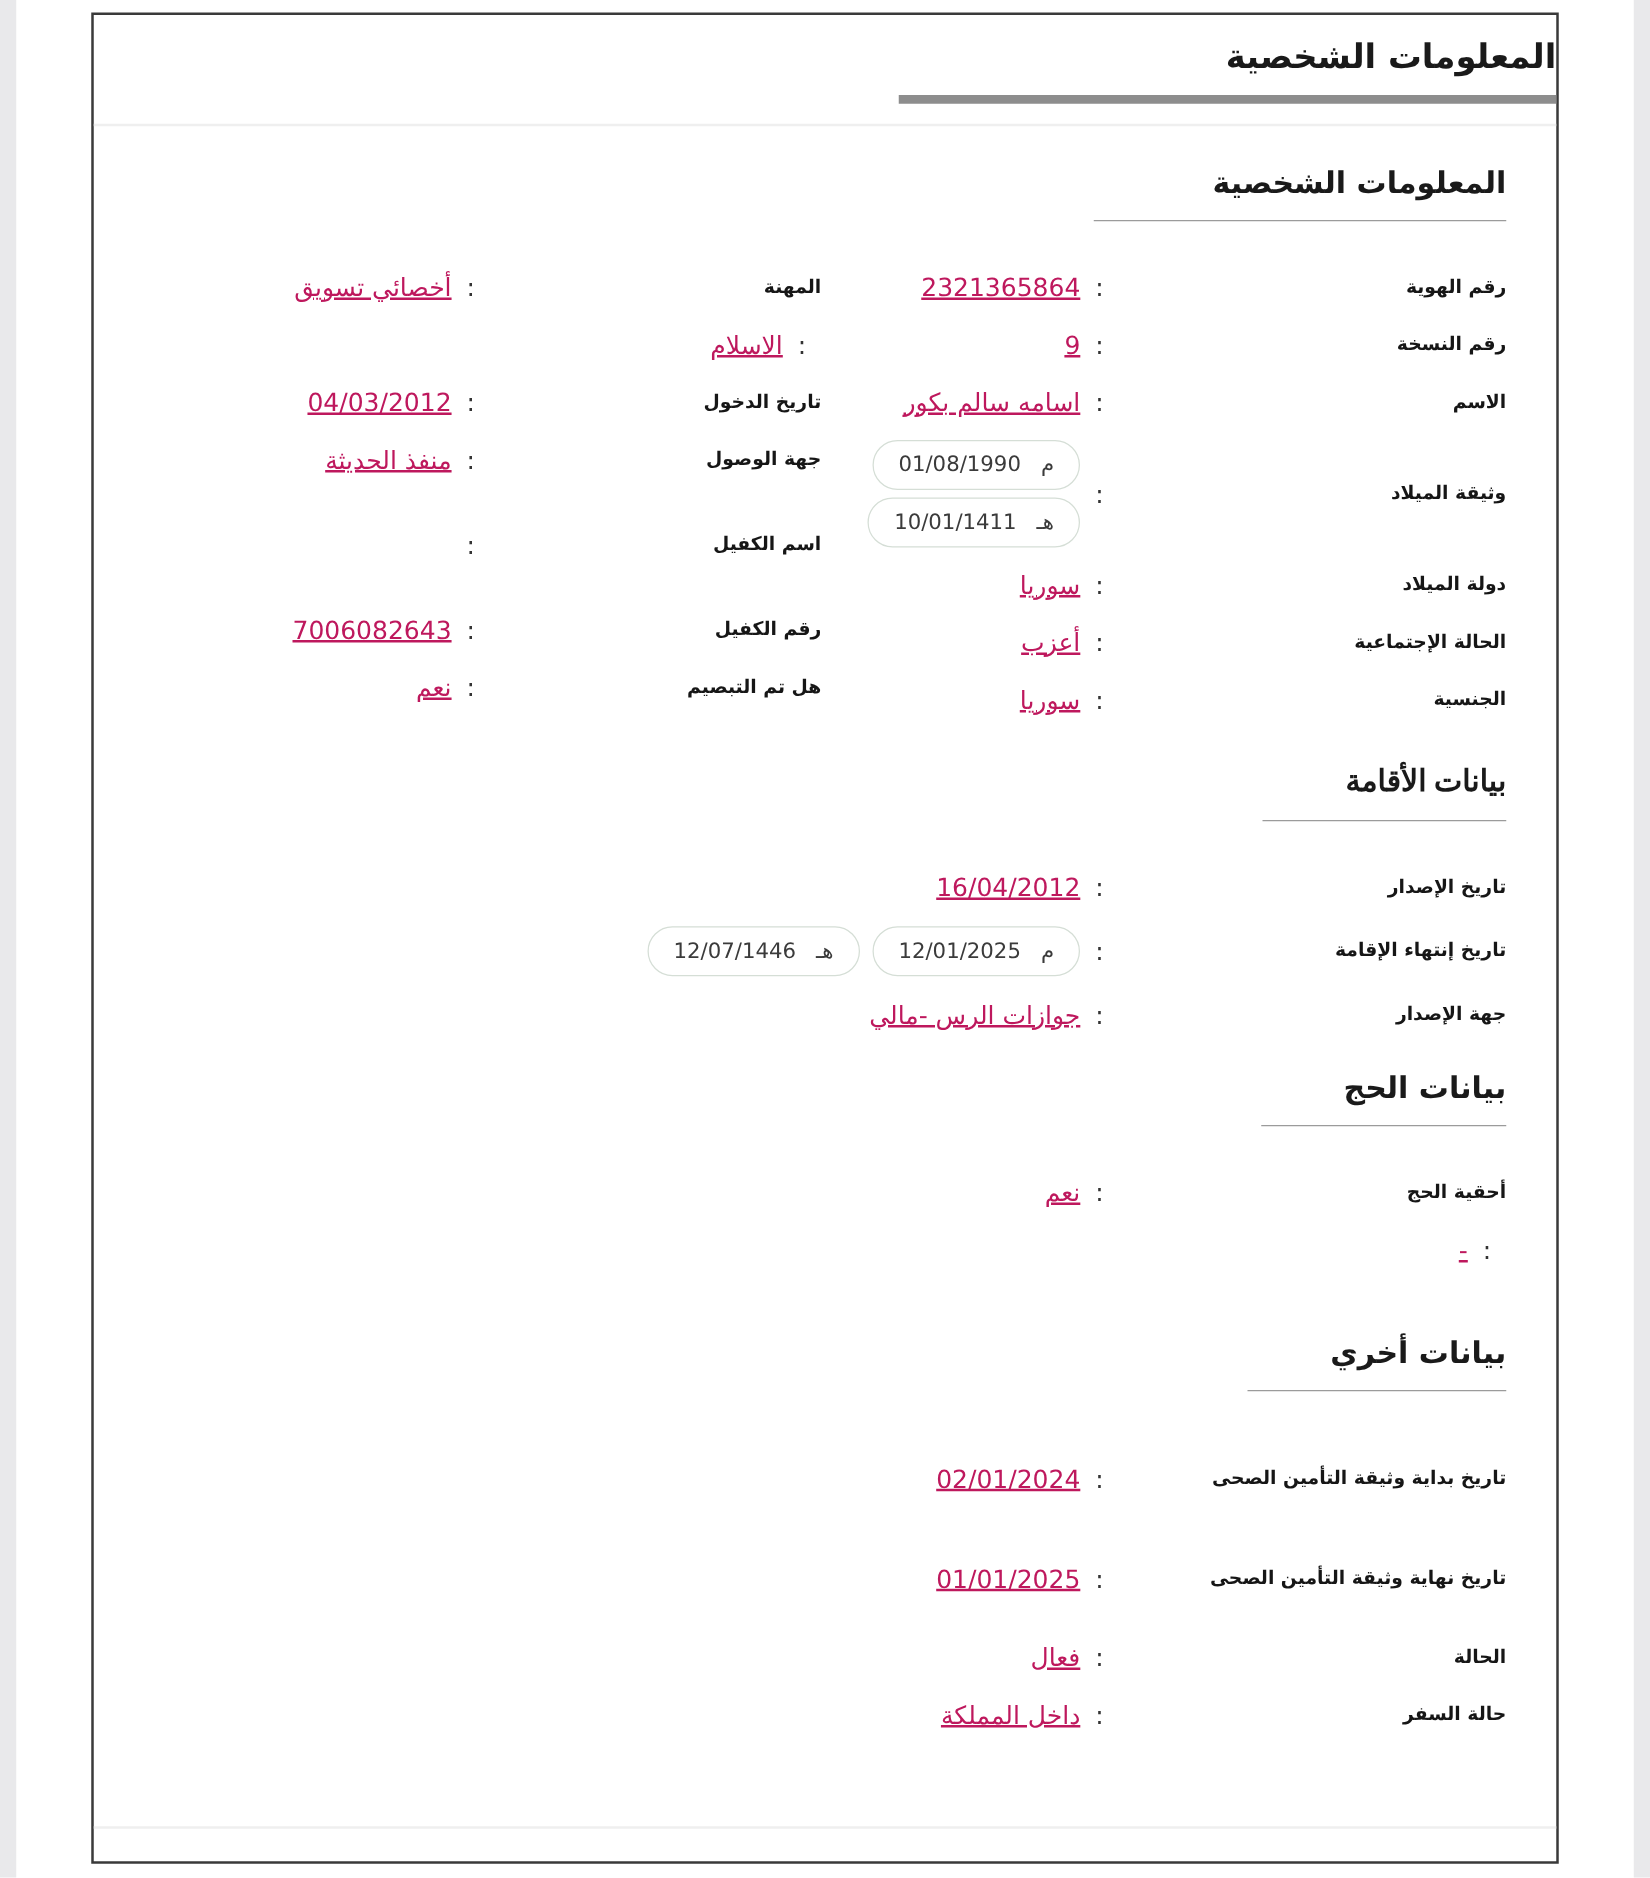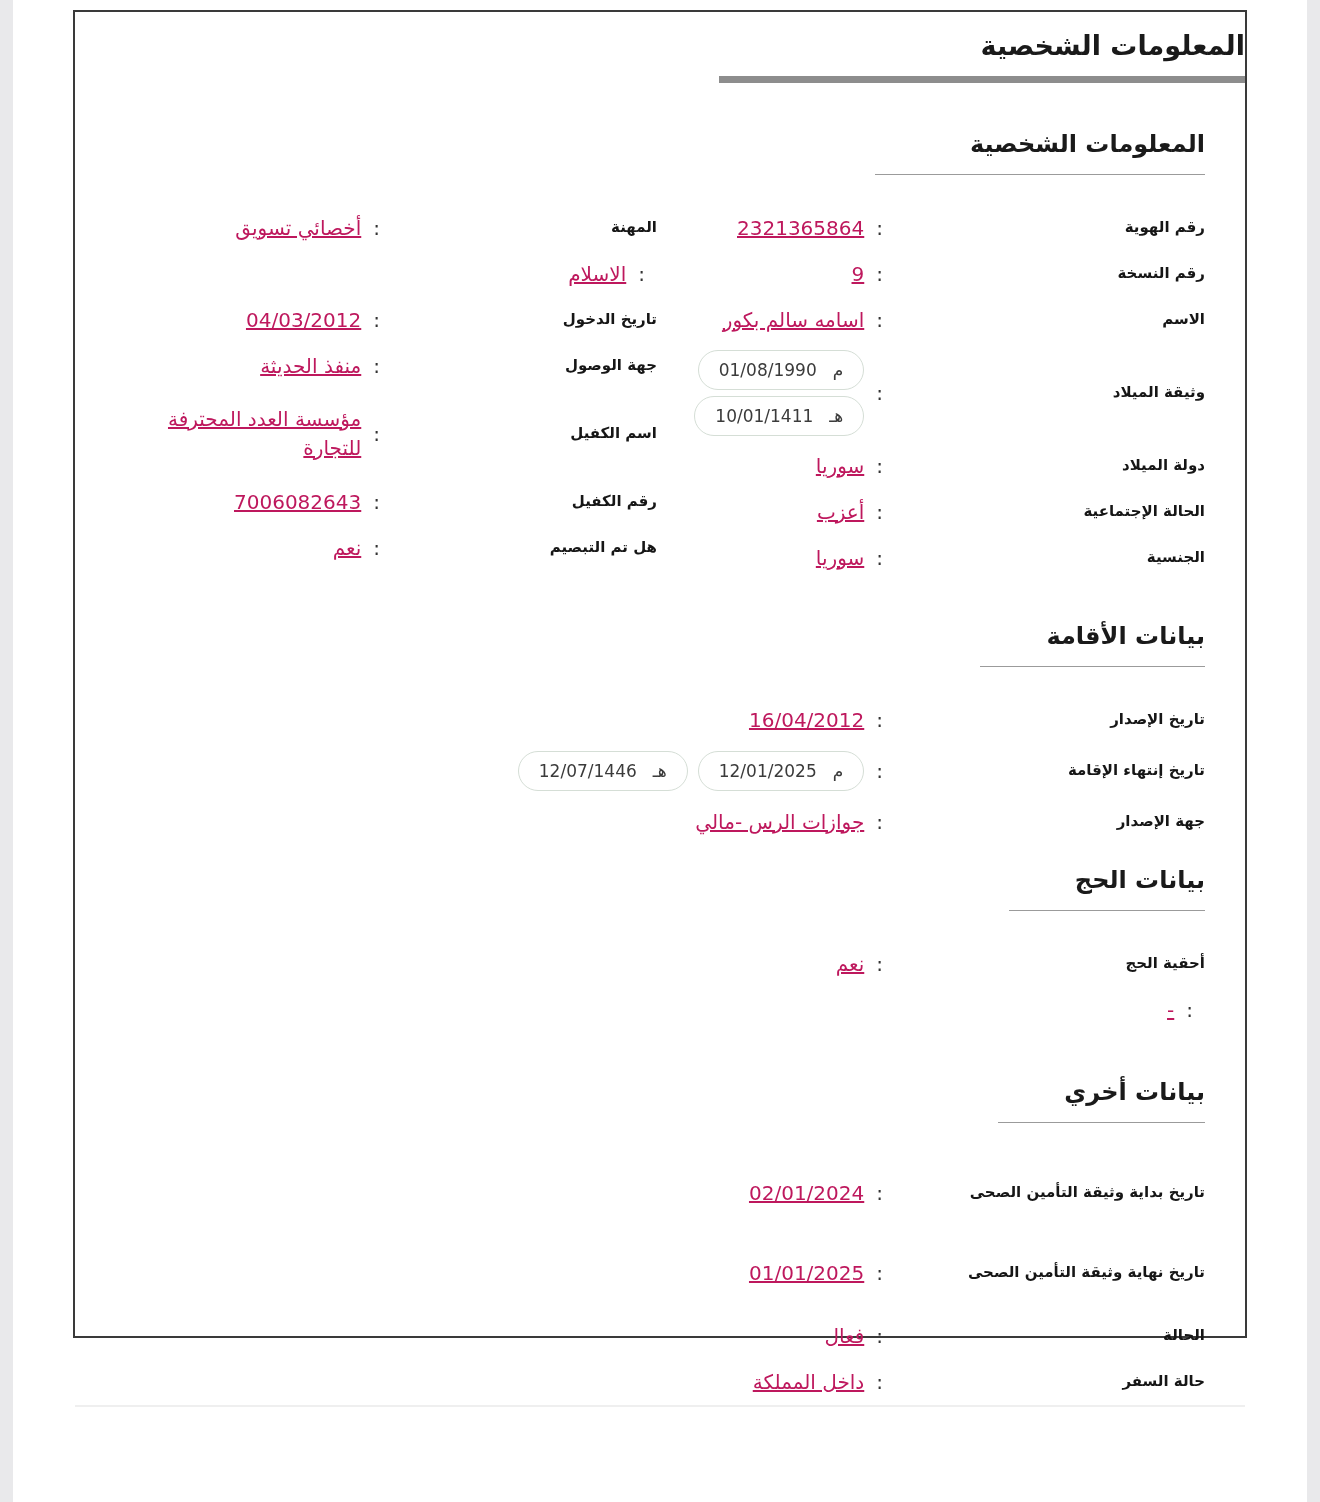--- a/index.html
+++ b/index.html
@@ -5,41 +5,41 @@
   html,body{margin:0;padding:0;}
   body{
     width:1320px;height:1502px;position:relative;background:#ffffff;
     font-family:"DejaVu Sans",sans-serif;direction:rtl;overflow:hidden;
   }
   .edge{position:absolute;top:0;height:100%;width:13px;background:#e9e9eb;}
   .edge.left{left:0;}
   .edge.right{right:0;}
 
   .card{
-    position:absolute;left:73px;top:10px;width:1174px;height:1328px;
+    position:absolute;left:73px;top:10px;width:1174px;height:1481px;
     box-sizing:border-box;border:2px solid #3a3a3a;background:#fff;
     display:flex;flex-direction:column;
   }
   .card-header{padding-top:16px;}
   .page-title{
     text-align:right;font-size:27px;font-weight:bold;color:#1a1a1a;line-height:36px;
   }
   .title-bar{height:7px;background:#8d8d8d;width:45%;margin-top:12px;margin-left:auto;margin-right:0;}
   .header-divider{height:2px;background:#efefef;margin-top:16px;}
 
   .content{flex:1;padding:0 40px;}
 
   .section-head-wrap{text-align:right;}
   .section-head{
     display:inline-block;font-size:24px;font-weight:bold;color:#1a1a1a;line-height:30px;
     border-bottom:1px solid #9b9b9b;padding:0 0 15px 66px;
   }
   .section-head.w-wide{padding-left:95px;}
   .mt-s1{margin-top:30px;}
-  .mt-s2{margin-top:40px;}
+  .mt-s2{margin-top:28px;font-family:Liberation Serif, serif;}
   .mt-s3{margin-top:20px;}
   .mt-s4{margin-top:44px;}
 
   .fields{margin-top:30px;}
   .grid2{display:grid;grid-template-columns:1fr 1fr;column-gap:6px;}
 
   .row{display:flex;align-items:center;min-height:46px;}
   .row-tall{min-height:100px;}
   .row-sponsor{min-height:90px;}
   .row-ins{min-height:80px;}
@@ -161,21 +161,20 @@
 
           <div class="row">
             <div class="label">جهة الوصول</div>
             <div class="colon">:</div>
             <div class="value">منفذ الحديثة</div>
           </div>
 
           <div class="row row-sponsor">
             <div class="label">اسم الكفيل</div>
             <div class="colon">:</div>
-            <div class="value">مؤسسة العدد المحترفة للتجارة</div>
           </div>
 
           <div class="row">
             <div class="label">رقم الكفيل</div>
             <div class="colon">:</div>
             <div class="value">7006082643</div>
           </div>
 
           <div class="row">
             <div class="label">هل تم التبصيم</div>

